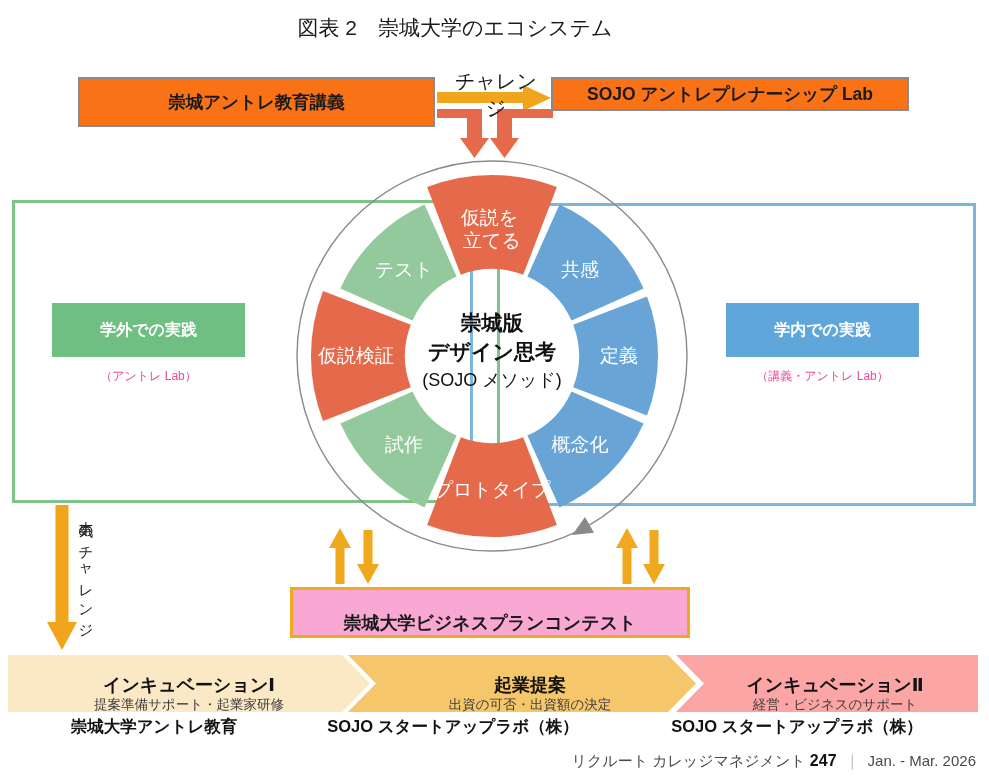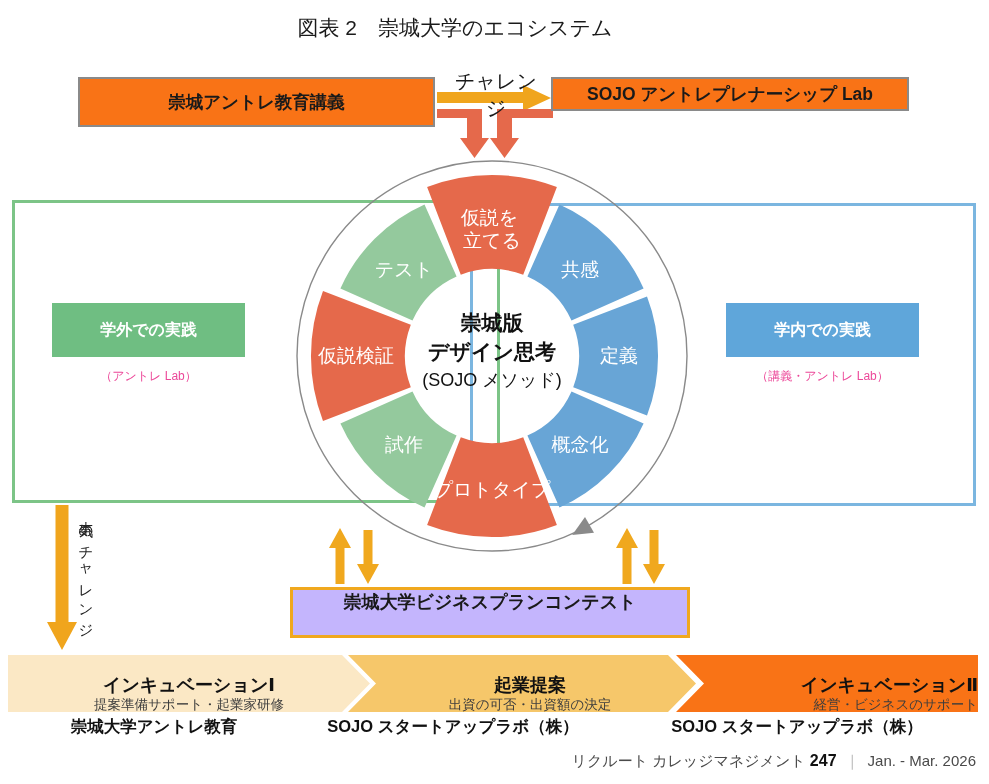--- a/index.html
+++ b/index.html
@@ -17,33 +17,33 @@
   .rect-blue{left:470px;top:203px;width:506px;height:303px;border:3px solid #7BB6E0;}
   .pill{display:flex;align-items:center;justify-content:center;color:#fff;font-weight:bold;font-size:16px;z-index:3;}
   .pill-green{left:52px;top:303px;width:193px;height:54px;background:#6FBE82;}
   .pill-blue{left:726px;top:303px;width:193px;height:54px;background:#5FA6DA;}
   .pill-cap{z-index:3;text-align:center;font-size:12px;color:#ec4899;}
   .cap-green{left:32px;top:368px;width:233px;}
   .cap-blue{left:706px;top:368px;width:233px;}
   .svg-layer{left:0;top:0;z-index:2;}
   .vtext{left:76px;top:510px;height:145px;writing-mode:vertical-rl;text-orientation:upright;
          font-size:14.5px;letter-spacing:3px;color:#222;z-index:3;}
-  .contest{left:290px;top:587px;width:400px;height:51px;border:3px solid #F0A81E;background:#c4b5fd;
-           display:flex;align-items:flex-start;justify-content:center;font-size:18px;font-weight:bold;
+  .contest{left:290px;top:587px;width:400px;height:51px;border:3px solid #F0A81E;background:#f9a8d4;
+           display:flex;align-items:flex-end;justify-content:center;font-size:18px;font-weight:bold;
            z-index:4;box-sizing:border-box;}
   .chev{top:655px;height:57px;display:flex;flex-direction:column;align-items:center;justify-content:center;
         z-index:3;box-sizing:border-box;}
   .chev .t{font-size:18px;font-weight:bold;color:#111;line-height:1.25;margin-top:21px;}
   .chev .s{font-size:13.5px;color:#3d3d3d;line-height:1.25;}
   .chev1{left:8px;width:362px;background:#FBE8C5;
          clip-path:polygon(0 0,334px 0,362px 50%,334px 100%,0 100%);}
   .chev2{left:348px;width:348px;background:#F6C76A;padding-left:16px;
          clip-path:polygon(0 0,320px 0,348px 50%,320px 100%,0 100%,28px 50%);}
-  .chev3{left:676px;width:302px;background:#f97316;padding-left:16px;
-         clip-path:polygon(0 0,100% 0,100% 100%,0 100%,28px 50%);align-items:flex-end;}
+  .chev3{left:676px;width:302px;background:#fca5a5;padding-left:16px;
+         clip-path:polygon(0 0,100% 0,100% 100%,0 100%,28px 50%);}
   .caption{top:716px;text-align:center;font-size:16.5px;font-weight:bold;color:#111;z-index:3;}
   .cap1{left:8px;width:292px;}
   .cap2{left:308px;width:290px;}
   .cap3{left:652px;width:290px;}
   .footer{left:480px;top:752px;width:496px;text-align:right;font-size:15px;color:#4a4a4a;z-index:3;}
   .footer b{color:#111;font-size:16px;}
   .footer .sep{color:#b0b0b0;padding:0 4px;}
   svg text{font-family:"Liberation Sans","DejaVu Sans",sans-serif;}
   .seg-label{fill:#fff;font-size:19px;}
   .center-bold{fill:#111;font-size:21px;font-weight:bold;}

